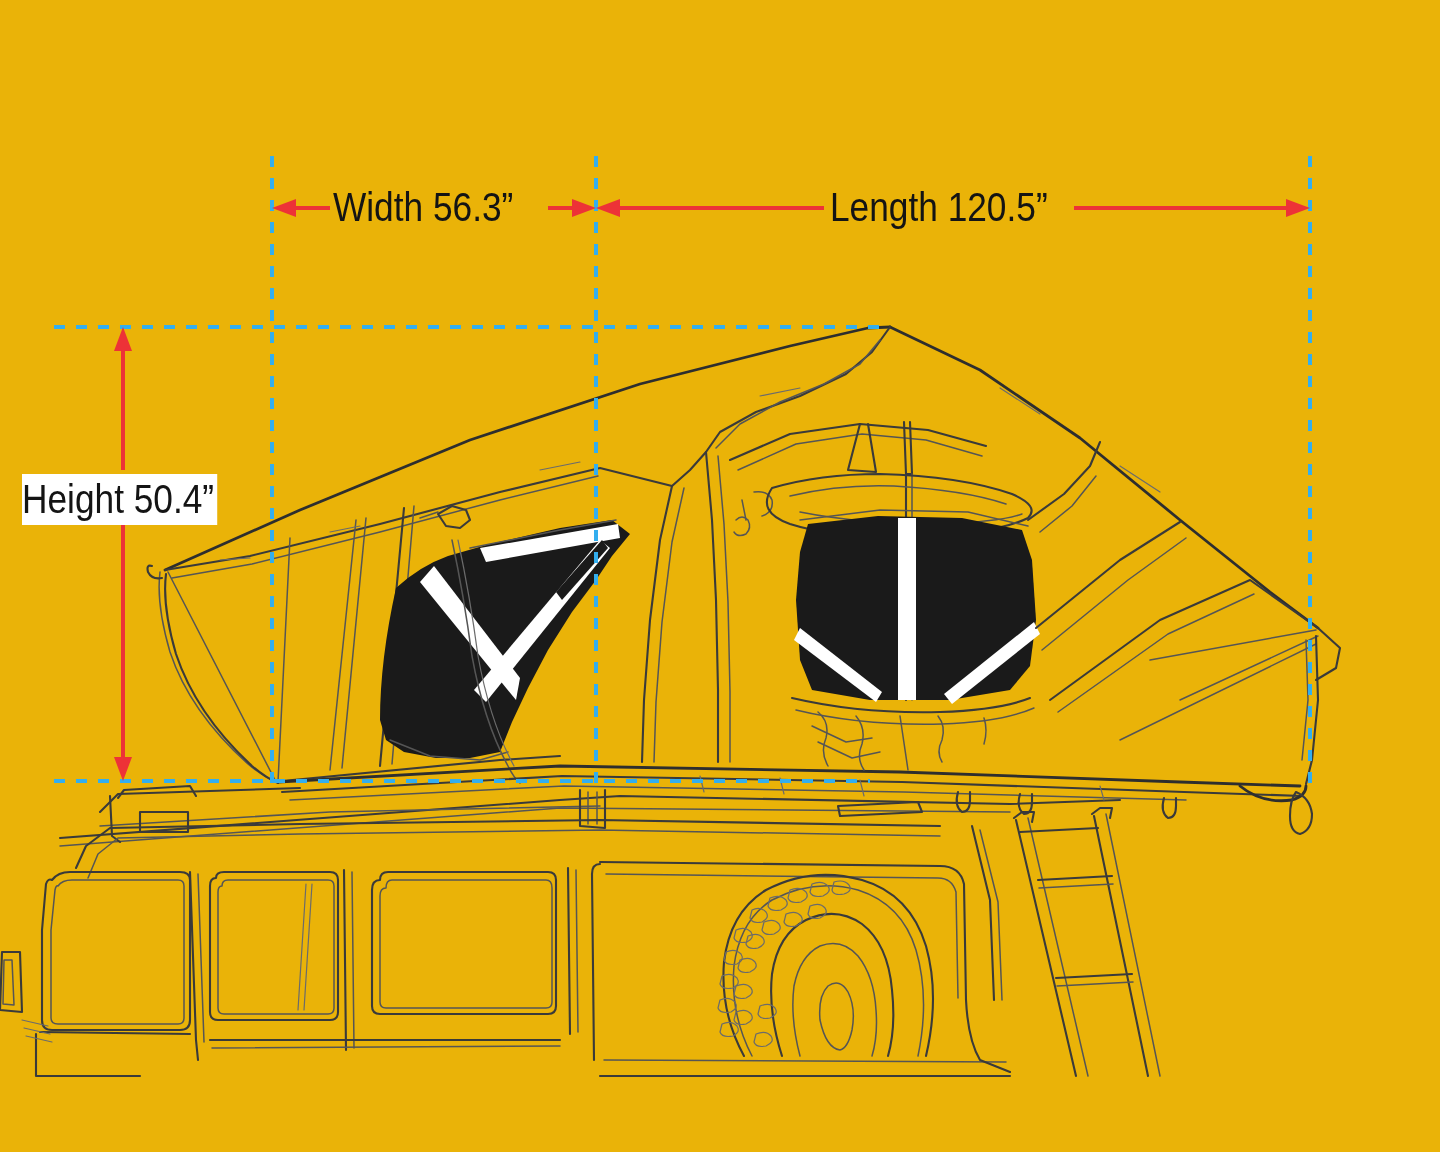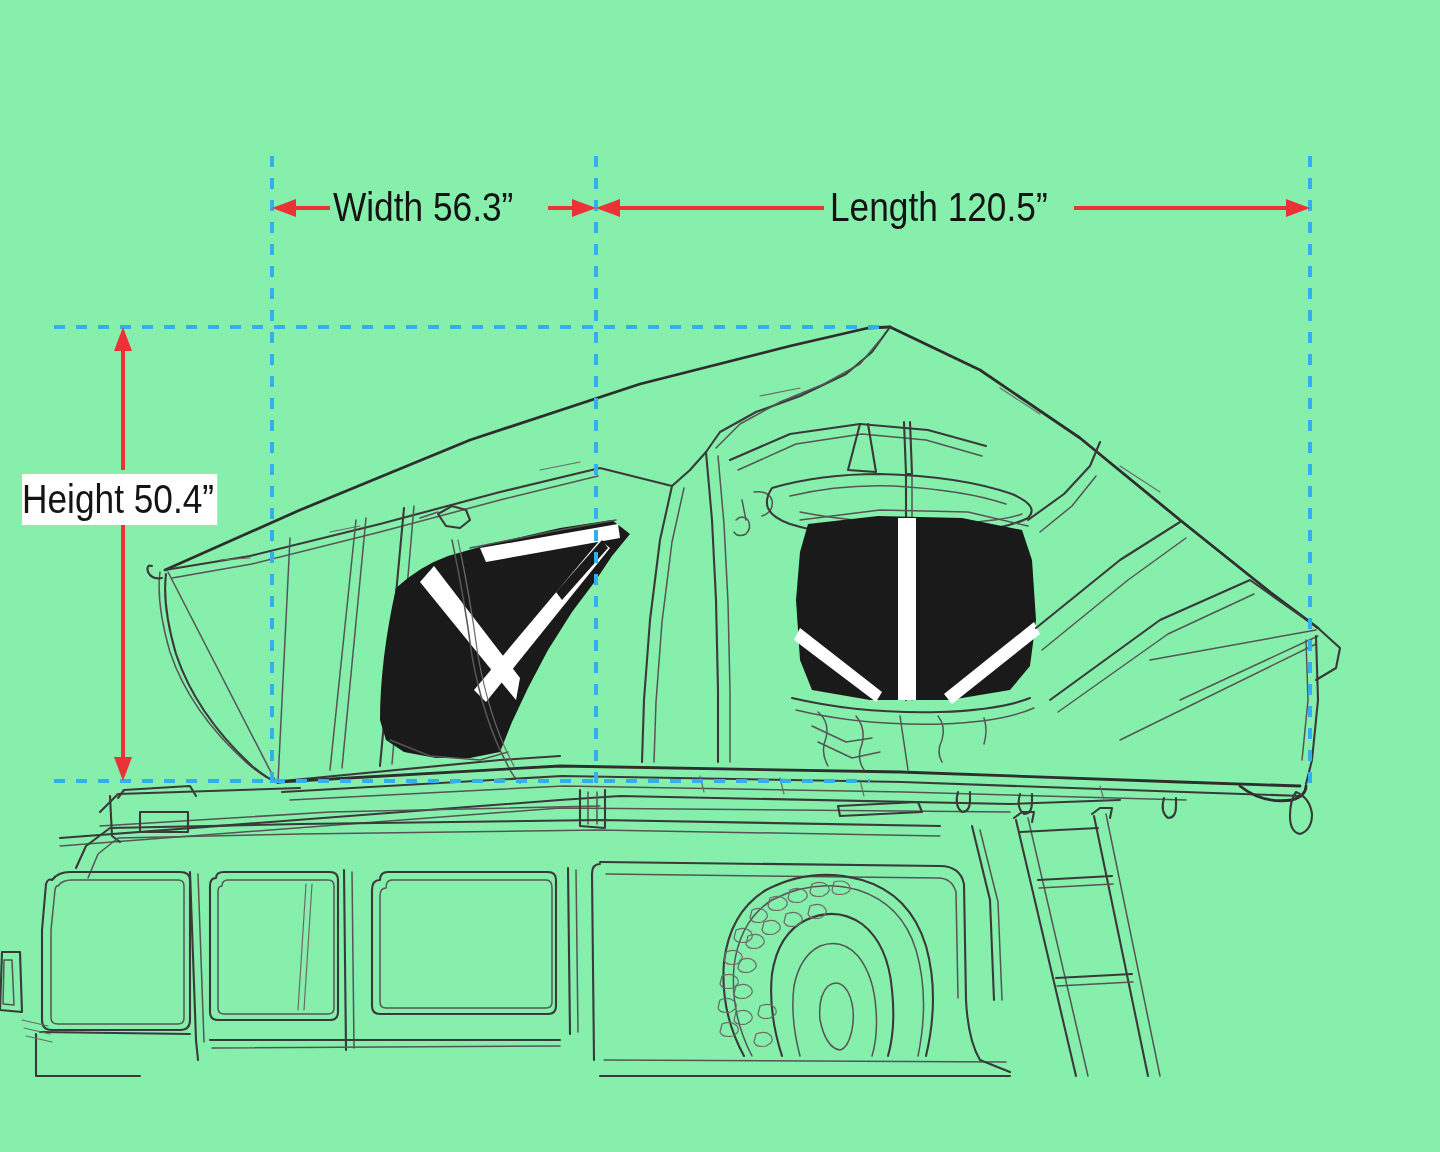--- a/index.html
+++ b/index.html
@@ -7,21 +7,21 @@
     padding: 0;
     background: #ffffff;
   }
   body {
     font-family: "Liberation Sans", sans-serif;
   }
   #stage {
     position: relative;
     width: 1440px;
     height: 1152px;
-    background: #86efac;
+    background: #eab308;
     overflow: hidden;
   }
   #stage svg {
     position: absolute;
     left: 0;
     top: 0;
     width: 1440px;
     height: 1152px;
     display: block;
   }

